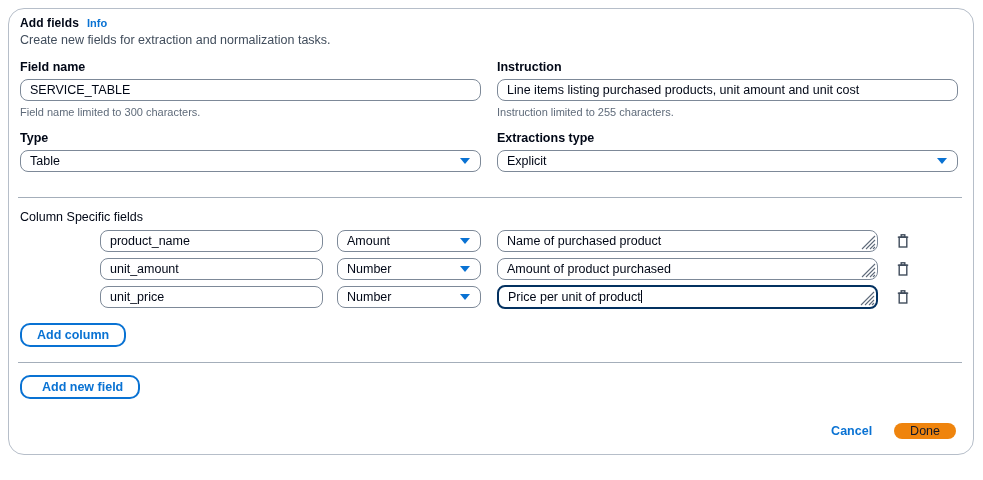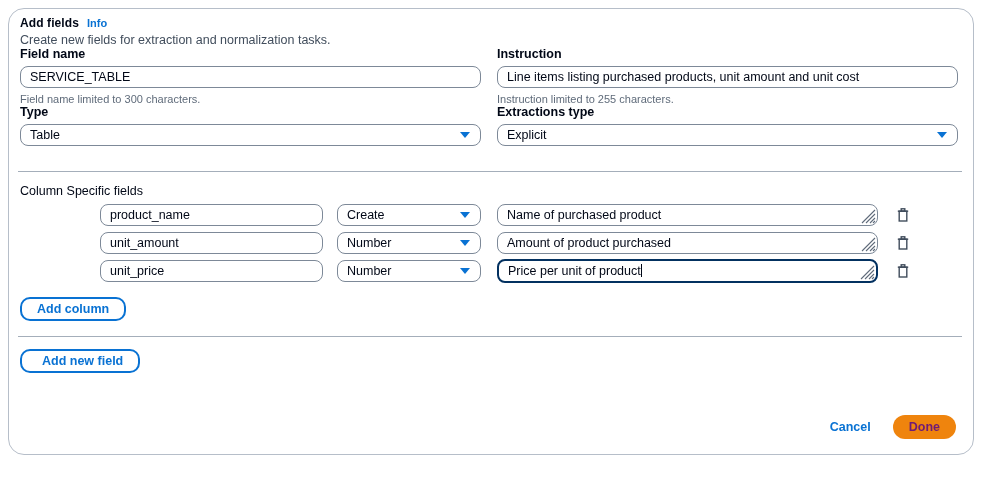--- a/index.html
+++ b/index.html
@@ -19,21 +19,21 @@
     border-radius: 16px;
     padding: 7px 15px 0 11px;
   }
   
   .title-row { display: flex; align-items: baseline; gap: 8px; }
   .page-title { font-size: 12px; font-weight: bold; letter-spacing: 0.1px; }
   .info-link { font-size: 11px; font-weight: bold; color: #0972d3; text-decoration: none; cursor: pointer; }
   .subtitle { font-size: 12.5px; color: #414d5c; margin-top: 3px; }
 
   
-  .form-grid { display: grid; grid-template-columns: 461px 461px; column-gap: 16px; }
+  .form-grid { display: grid; grid-template-columns: 461px 461px; column-gap: 16px; margin-top: 13px; }
   .field-label { font-size: 12.5px; font-weight: bold; margin-bottom: 5px; }
   .text-input {
     width: 100%; height: 22px;
     border: 1px solid #7d8998; border-radius: 8px;
     padding: 0 9px; font-size: 12.5px; color: #000716;
     font-family: "Liberation Sans", sans-serif;
     background: #fff; outline: none;
   }
   .helper { font-size: 11px; color: #5f6b7a; margin-top: 5px; }
 
@@ -88,23 +88,23 @@
     font-family: "Liberation Sans", sans-serif;
   }
   .pill-btn.add-field { margin-top: 12px; padding-left: 20px; }
 
   .footer {
     position: absolute; right: 17px; bottom: 15px;
     display: flex; align-items: center; gap: 22px;
   }
   .cancel-link { font-size: 12.5px; font-weight: bold; color: #0972d3; text-decoration: none; cursor: pointer; }
   .done-btn {
-    height: 24px; border: none; border-radius: 12px;
-    background: #ef840d; color: #701a75;
-    font-size: 12.5px; font-weight: bold; padding: 0 16px;
+    height: 16px; border: none; border-radius: 12px;
+    background: #ef840d; color: #0f172a;
+    font-size: 12.5px; font-weight: normal; padding: 0 16px;
     cursor: pointer; font-family: "Liberation Sans", sans-serif;
   }
 </style>
 </head>
 <body>
 
 <div class="card">
 
   <div class="title-row">
     <span class="page-title">Add fields</span>
@@ -143,21 +143,21 @@
   </div>
 
   <hr class="divider">
 
   <div class="section-label">Column Specific fields</div>
 
   <div class="rows">
   <div class="col-row">
     <input class="text-input col-name" type="text" value="product_name" style="">
     <div class="select col-type">
-      <span>Create</span>
+      <span>Amount</span>
       <span class="caret-down"></span>
     </div>
     <div class="col-instr">
       <span>Name of purchased product</span>
       <span class="resize-handle">
         <svg width="15" height="15" viewBox="0 0 15 15">
           <g stroke="#5f6b7a" stroke-width="1.1" fill="none">
             <line x1="1" y1="14" x2="14" y2="1"></line>
             <line x1="5" y1="14" x2="14" y2="5"></line>
             <line x1="9" y1="14" x2="14" y2="9"></line>

